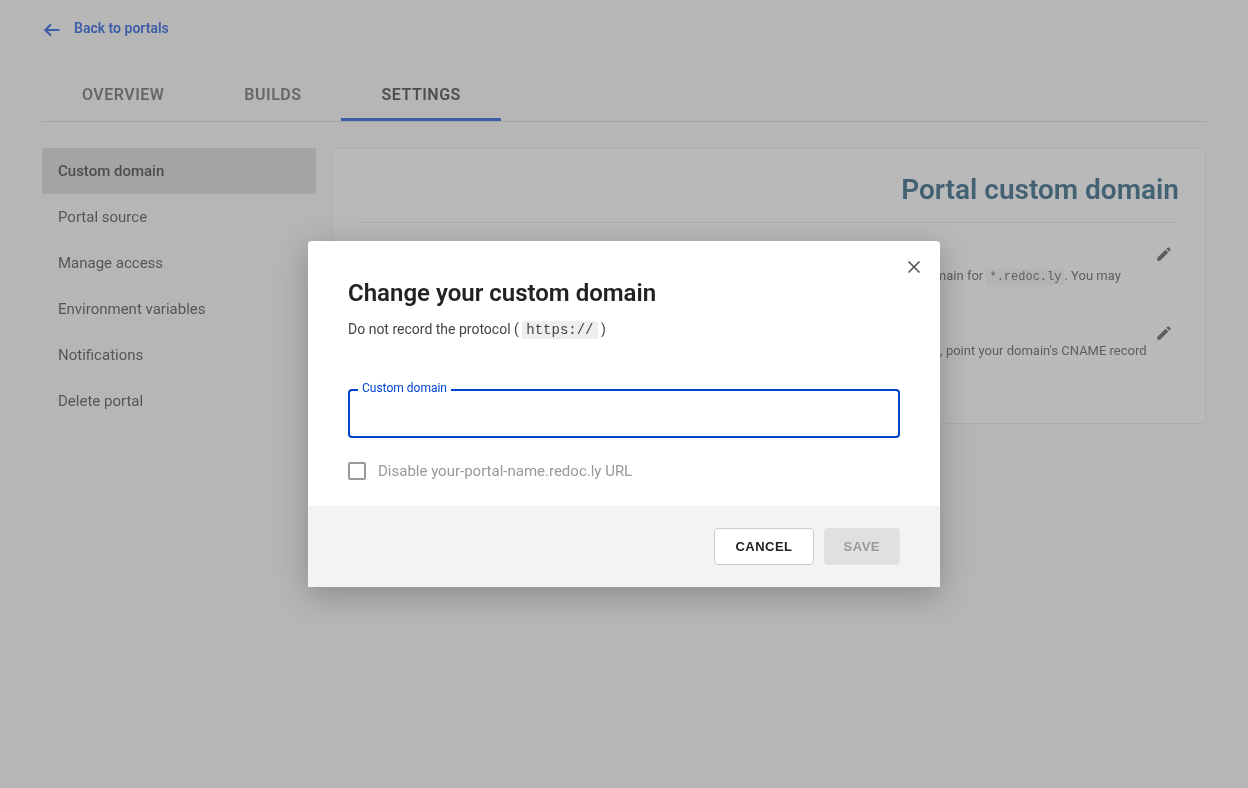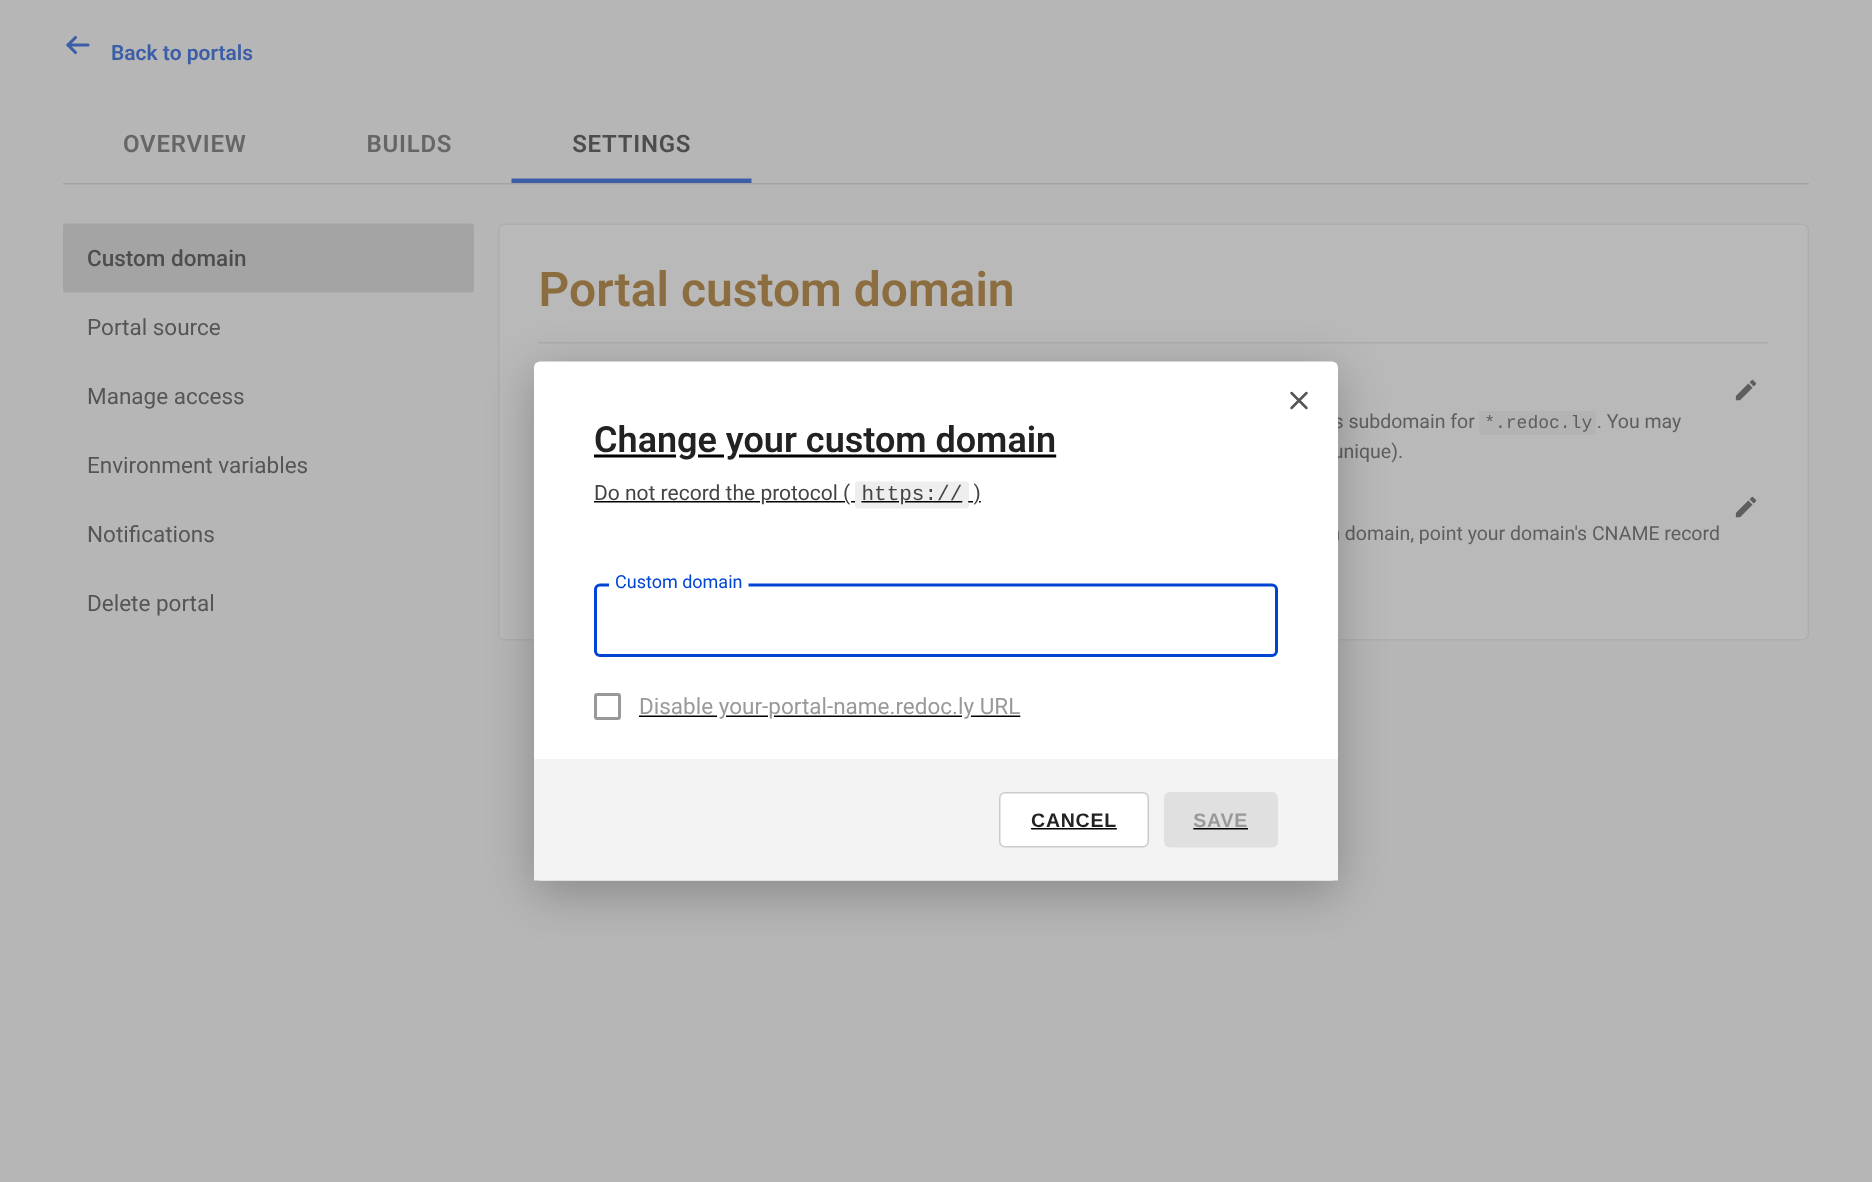--- a/index.html
+++ b/index.html
@@ -10,21 +10,21 @@
     body {
       font-family: -apple-system, BlinkMacSystemFont, "Segoe UI", Roboto, "Helvetica Neue", Arial, sans-serif;
       background: #f5f5f5;
       width: 1248px;
       height: 788px;
       overflow: hidden;
       position: relative;
     }
     .back-link {
       display: inline-flex;
-      align-items: flex-end;
+      align-items: flex-start;
       gap: 12px;
       color: #0044d4;
       font-weight: 600;
       font-size: 14px;
       cursor: pointer;
       padding: 20px 0 16px 42px;
     }
     .back-arrow {
       display: inline-block;
     }
@@ -70,26 +70,27 @@
       font-weight: 500;
     }
     .panel {
       flex: 1;
       background: #fafafa;
       border: 1px solid #e4e4e4;
       border-radius: 4px;
       padding: 24px 26px;
     }
     .panel-title {
-      font-size: 32px;
-      font-weight: 600;
-      color: #a16207;
+      font-size: 28px;
+      font-weight: 600;
+      color: #0c4a6e;
       padding-bottom: 16px;
       border-bottom: 1px solid #e0e0e0;
       margin-bottom: 20px;
+      text-align: right;
     }
     .field-row {
       display: flex;
       align-items: flex-start;
       margin-bottom: 16px;
     }
     .field-label {
       width: 386px;
       font-size: 15px;
       font-weight: 600;
@@ -127,28 +128,27 @@
     .overlay {
       position: absolute;
       inset: 0;
       background: rgba(120, 120, 120, 0.5);
       display: flex;
       align-items: center;
       justify-content: center;
       padding-top: 40px;
     }
     .modal {
-      width: 536px;
+      width: 632px;
       background: #fff;
       border-radius: 4px;
       box-shadow: 0 8px 32px rgba(0,0,0,0.25);
       display: flex;
       flex-direction: column;
       position: relative;
-      text-decoration: underline;
     }
     .modal-close {
       position: absolute;
       top: 16px;
       right: 16px;
       cursor: pointer;
       color: #555;
     }
     .modal-body {
       padding: 38px 40px 26px 40px;

